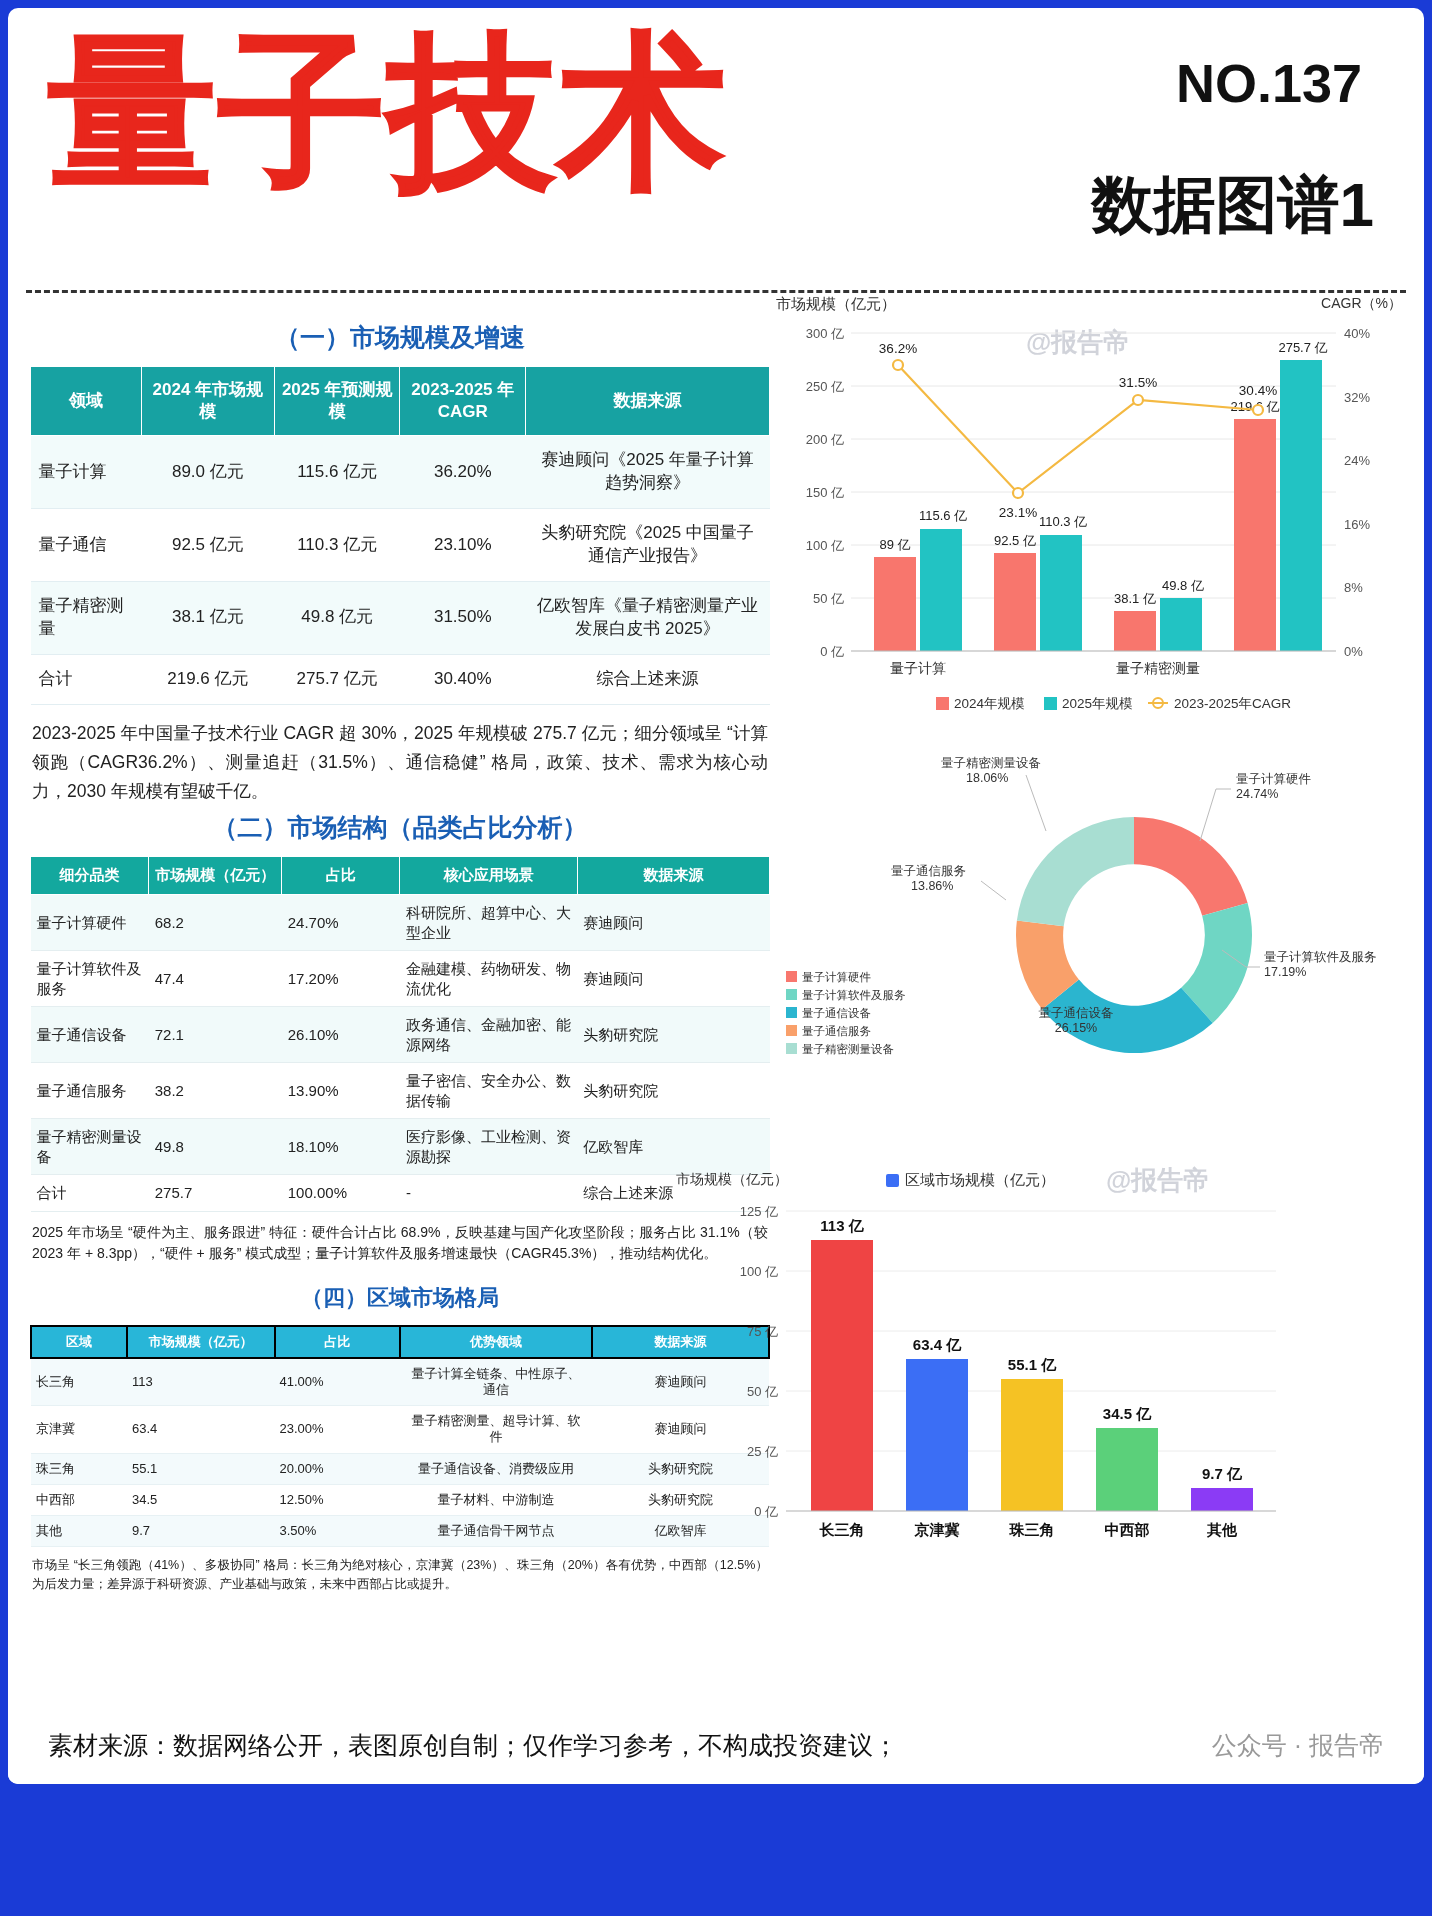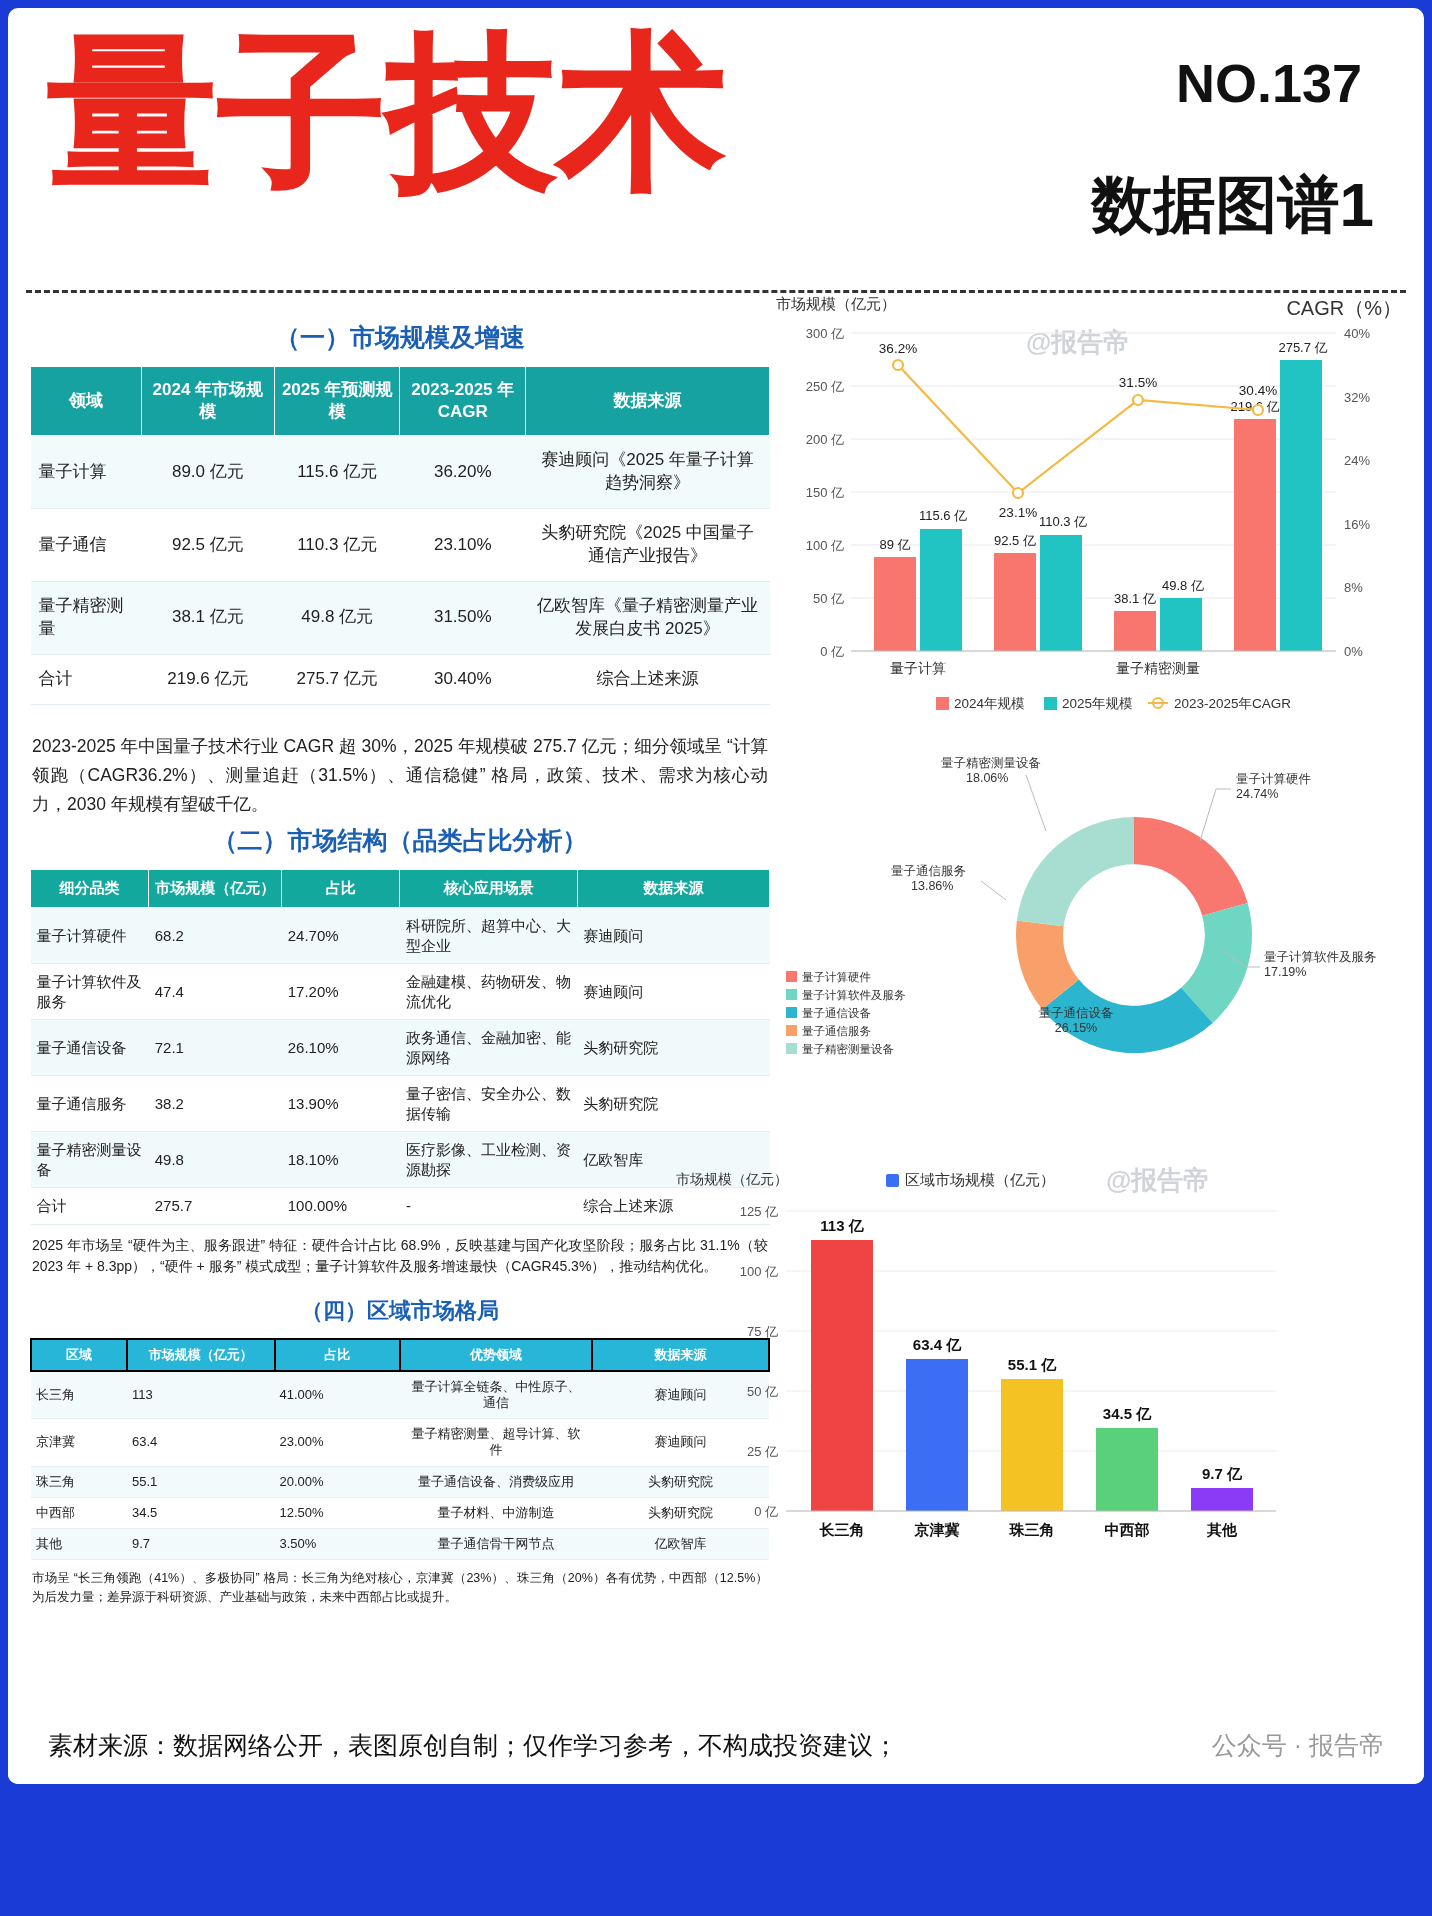--- a/index.html
+++ b/index.html
@@ -49,21 +49,21 @@
     font-size:17px;border:1px solid #fff;line-height:1.3;
   }
   table.t1 td{
     padding:13px 8px;border-bottom:1px solid #e2eef2;text-align:center;
     color:#222;line-height:1.35;font-size:17px;
   }
   table.t1 tr:nth-child(odd) td{background:#f2fbfb;}
   table.t1 tr:nth-child(even) td{background:#ffffff;}
   table.t1 td.l{text-align:left;}
   .note{
-    font-size:17.5px;color:#222;line-height:1.65;margin:27px 2px 4px 2px;
+    font-size:17.5px;color:#222;line-height:1.65;margin:14px 2px 4px 2px;
     text-align:justify;
   }
   
   table.t2 th{
     background:#13a89e;color:#fff;font-weight:bold;padding:9px 4px;
     font-size:15px;border:1px solid #fff;line-height:1.25;
   }
   table.t2 td{
     padding:8px 6px;border-bottom:1px solid #e4eef0;font-size:15px;
     color:#222;line-height:1.3;
@@ -269,21 +269,21 @@
         </tbody>
       </table>
 
       <div class="note3">市场呈 “长三角领跑（41%）、多极协同” 格局：长三角为绝对核心，京津冀（23%）、珠三角（20%）各有优势，中西部（12.5%）为后发力量；差异源于科研资源、产业基础与政策，未来中西部占比或提升。</div>
     </div>
 
     <div class="right-col">
 
       <div class="chart-box" style="height:420px;">
         <div style="position:absolute;left:0;top:-8px;font-size:15px;color:#333;">市场规模（亿元）</div>
-        <div style="position:absolute;right:4px;top:-8px;font-size:20px;color:#333;">CAGR（%）</div>
+        <div style="position:absolute;right:4px;top:-8px;font-size:14px;color:#333;">CAGR（%）</div>
         <div class="watermark" style="position:absolute;left:250px;top:22px;">@报告帝</div>
 
         <svg width="630" height="410" style="position:absolute;left:0;top:10px;">
 
           <g stroke="#e8e8e8" stroke-width="1">
             <line x1="75" y1="20" x2="560" y2="20"></line>
             <line x1="75" y1="73" x2="560" y2="73"></line>
             <line x1="75" y1="126" x2="560" y2="126"></line>
             <line x1="75" y1="179" x2="560" y2="179"></line>
             <line x1="75" y1="232" x2="560" y2="232"></line>

